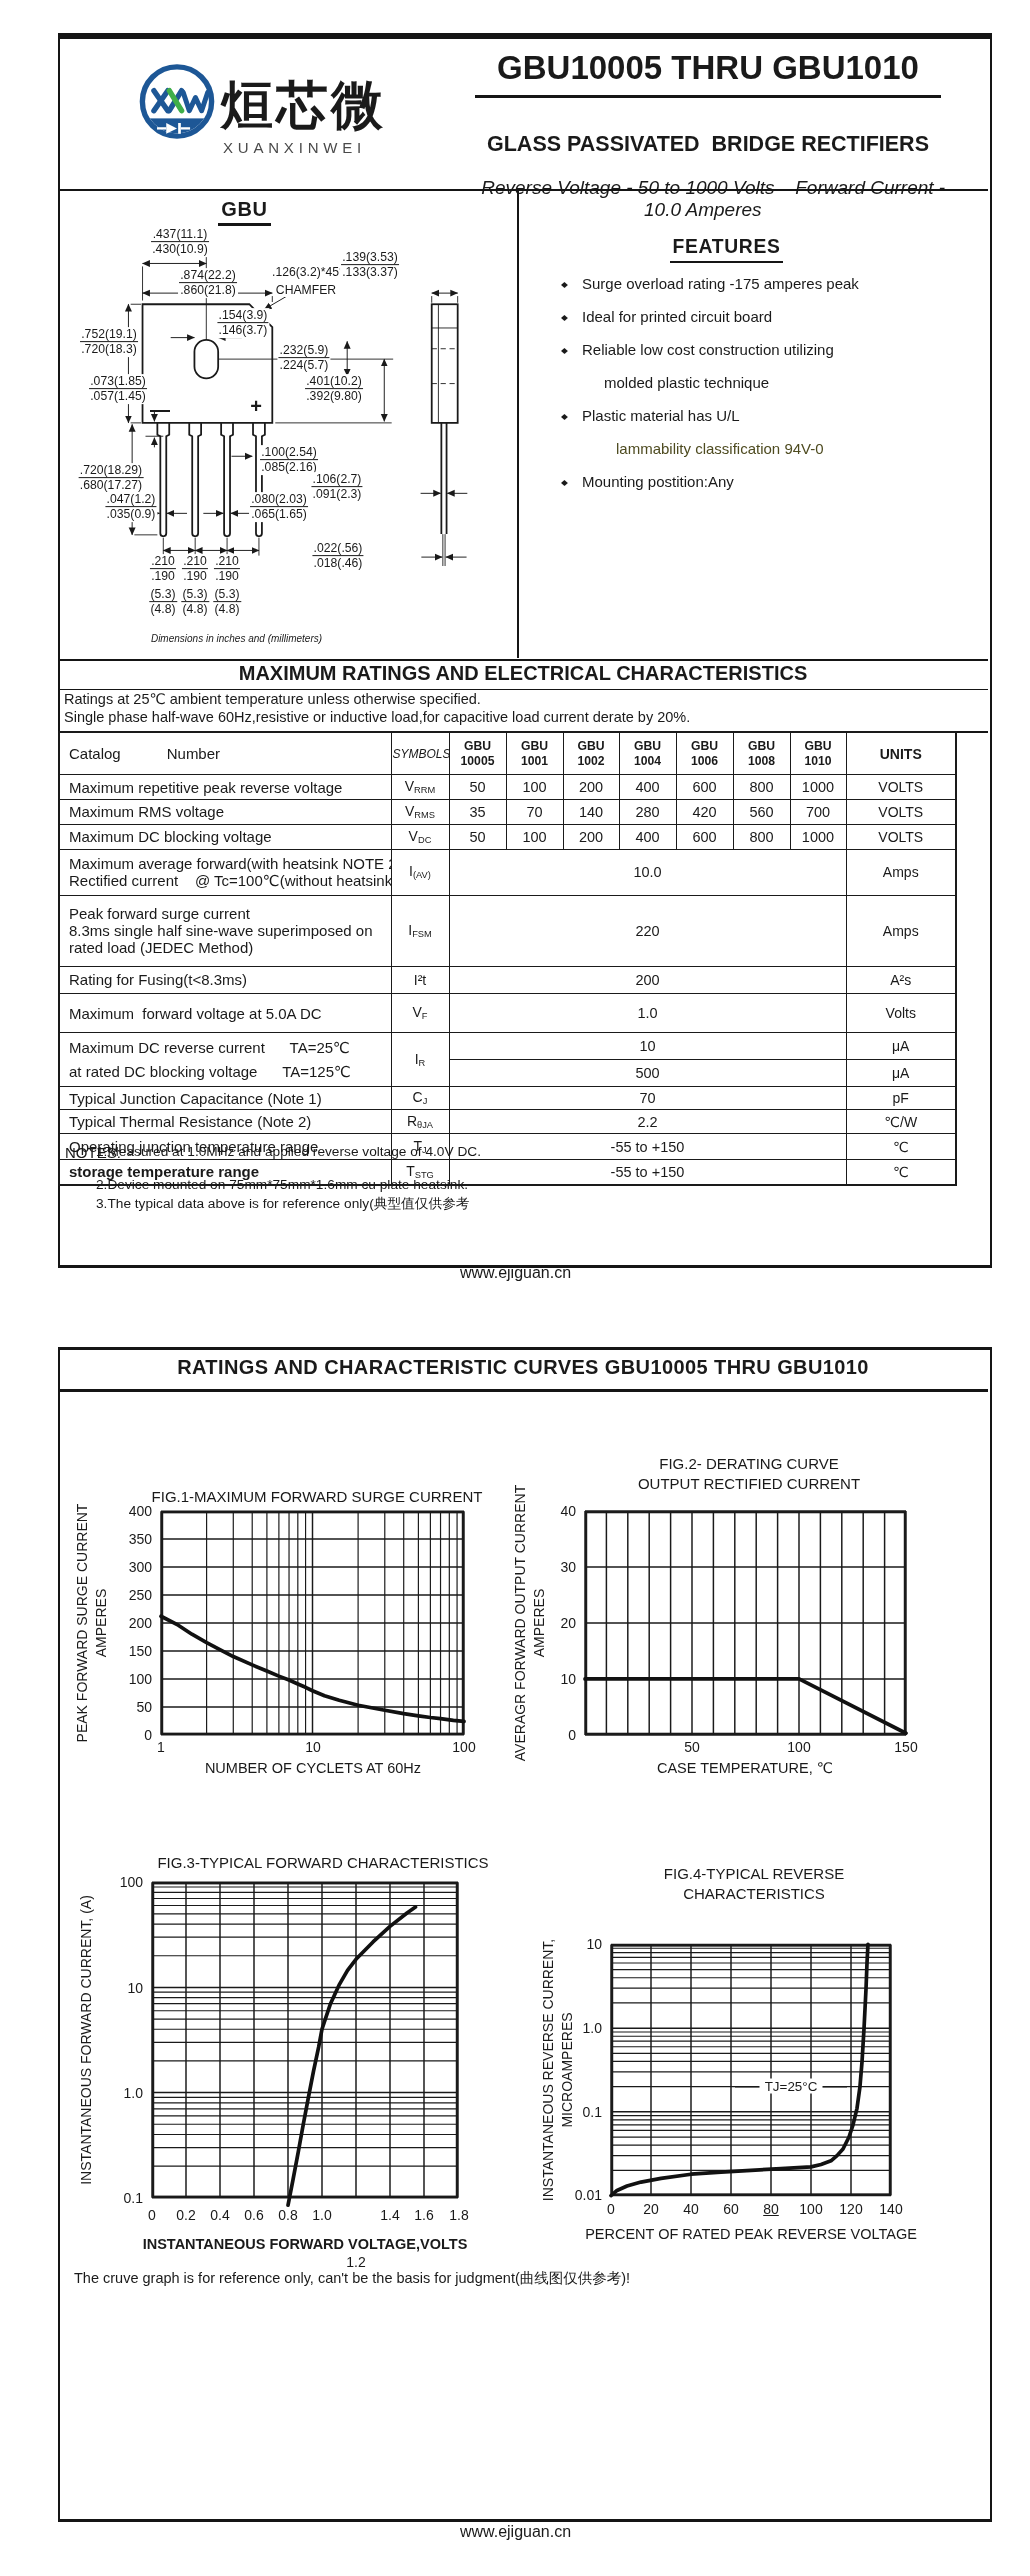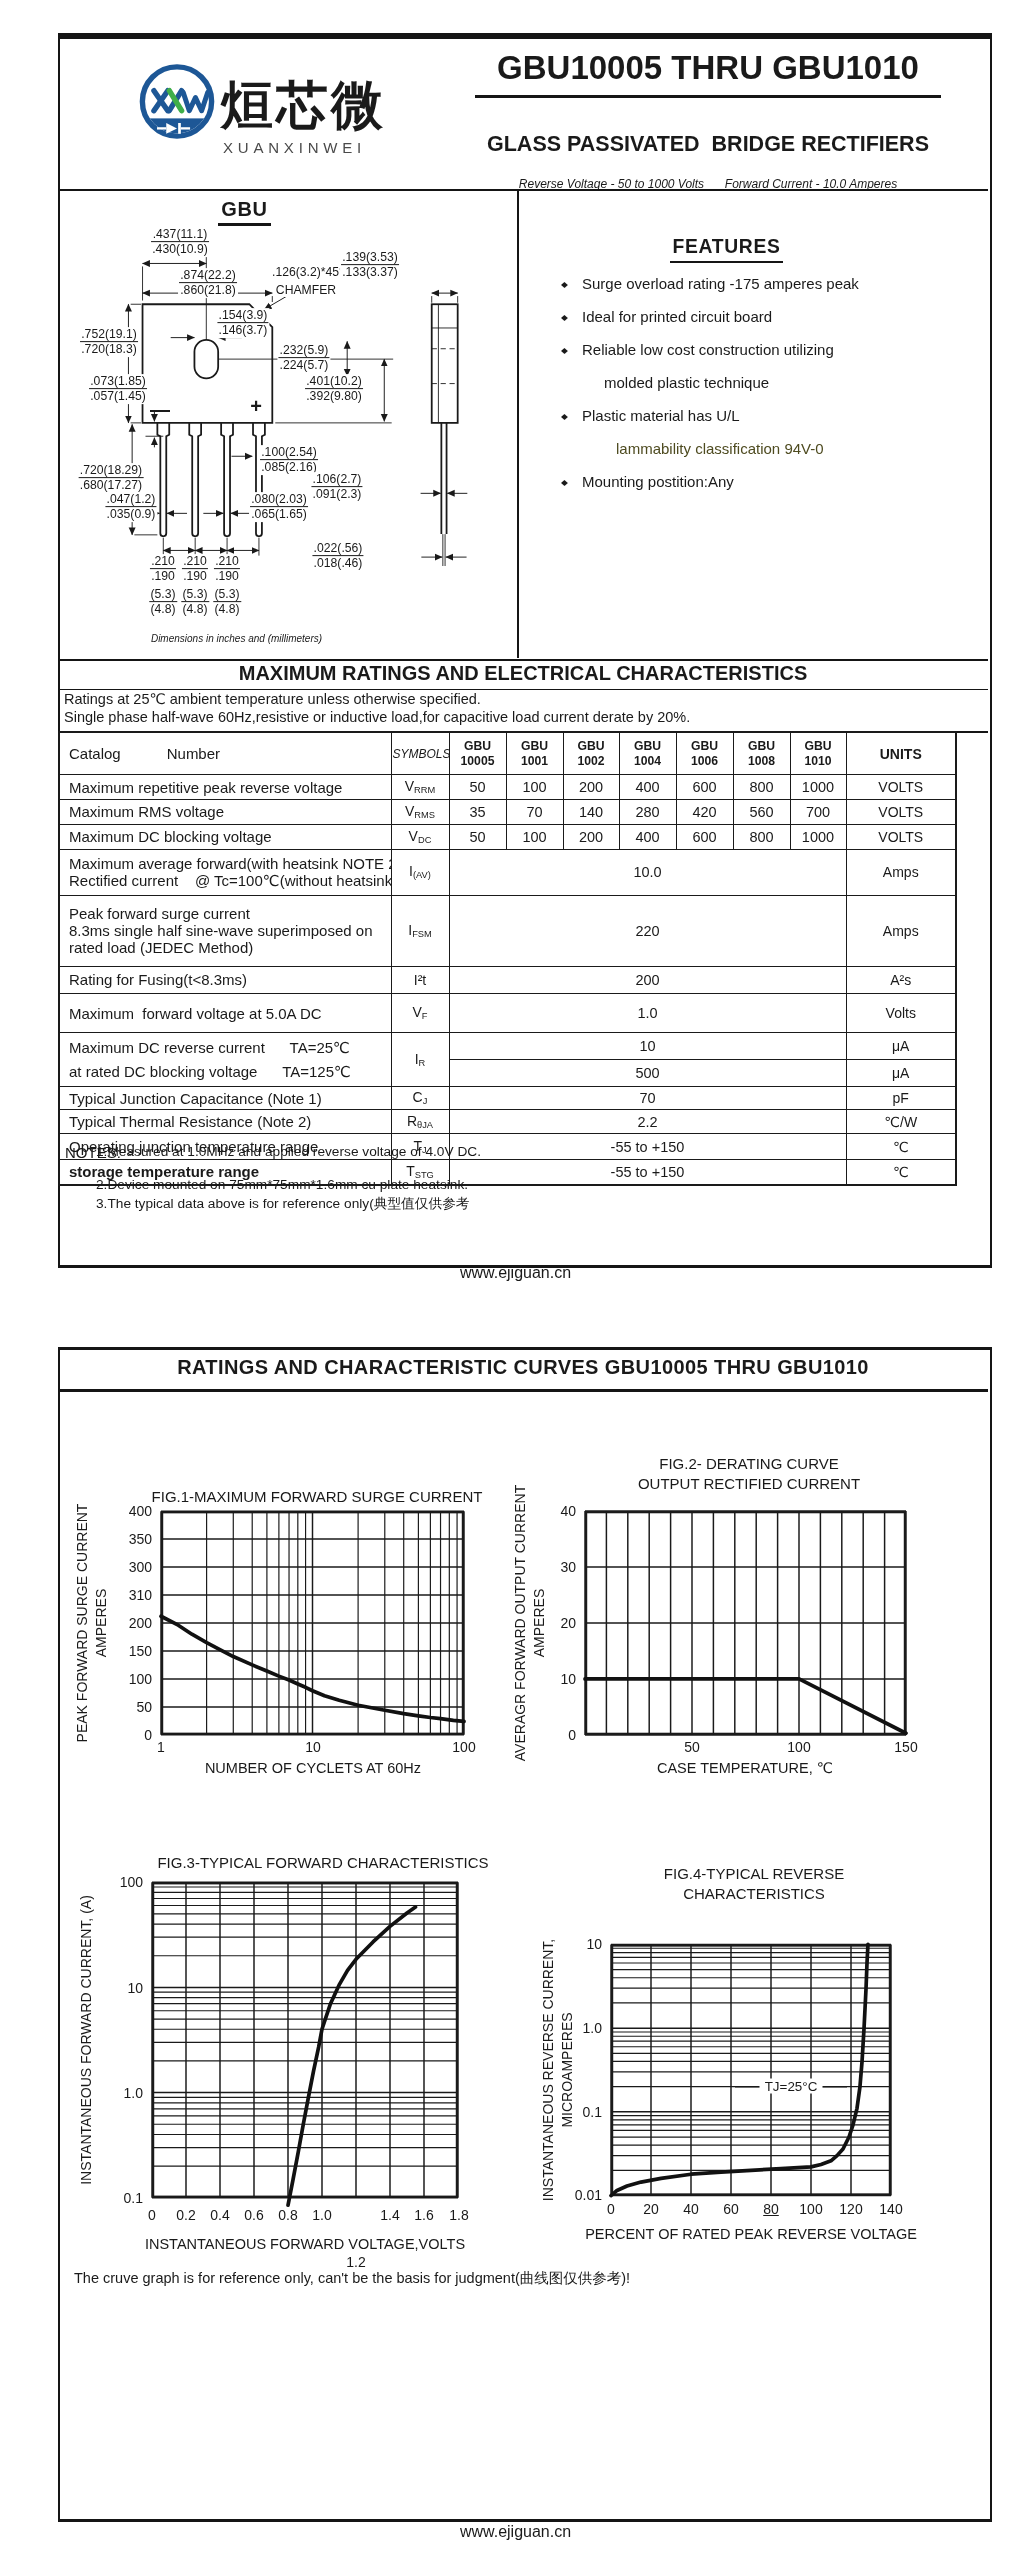--- a/index.html
+++ b/index.html
@@ -15,21 +15,21 @@
   #page1-box{left:58px;top:33px;width:930px;height:1226px;border:2.2px solid #151515;border-top-width:6.7px;border-bottom-width:3.7px}
   #page2-box{left:58px;top:1347px;width:930px;height:1169px;border:2.2px solid #151515;border-top-width:3.7px;border-bottom-width:3.7px}
   .hline{background:#151515}
 
   
   #brand-cn{left:221px;top:79px;font-size:52px;font-weight:bold;letter-spacing:3px;line-height:1}
   #brand-en{left:223px;top:139px;font-size:15px;letter-spacing:4.8px;color:#4a4a4a}
   #doc-title{left:475px;top:49px;width:466px;font-size:33px;font-weight:bold}
   #title-rule{left:475px;top:95px;width:466px;height:3px}
   #doc-subtitle{left:475px;top:132px;width:466px;font-size:21.5px;font-weight:bold}
-  #taglines{left:460px;top:177px;width:496px;font-size:12px;font-style:italic}
+  #taglines{left:460px;top:177px;width:496px;font-size:19px;font-style:italic}
   #taglines span{margin:0 10.4px}
 
   
   #pkg-panel{left:58px;top:189px;width:459px;height:470px}
   #pkg-title{left:157px;top:9px;width:59px;font-size:20px;font-weight:bold;letter-spacing:0.7px}
   #pkg-title-rule{left:160px;top:34px;width:53px;height:2.6px}
   #pkg-note{left:67px;top:444px;width:223px;font-size:10px;font-style:italic}
   .s2{fill:none;stroke:#1a1a1a;stroke-width:2.4}
   .s1{fill:none;stroke:#1a1a1a;stroke-width:1.2}
   .dash{fill:none;stroke:#1a1a1a;stroke-width:1.2;stroke-dasharray:7 5}
@@ -548,21 +548,21 @@
       <line x1="0" y1="37.75" x2="409" y2="37.75" stroke="#1a1a1a" stroke-width="2"></line>
       <line x1="0" y1="0" x2="409" y2="0" stroke="#1a1a1a" stroke-width="2"></line>
       <rect x="1.5" y="1.5" width="406" height="299" fill="none" stroke="#1a1a1a" stroke-width="3"></rect>
       <polyline points="0.0,141.9 23.3,154.0 41.7,166.1 61.6,177.4 81.4,188.0 97.6,196.3 123.1,207.6 142.9,215.9 159.1,222.7 172.8,228.0 184.7,233.3 195.1,237.8 204.5,242.4 220.7,249.2 240.5,255.2 266.1,262.0 285.9,265.8 302.1,268.8 327.6,273.3 347.4,276.3 363.6,278.6 377.3,280.1 394.6,282.4 409.0,283.9" fill="none" stroke="#111" stroke-width="5" stroke-linecap="round" stroke-linejoin="round"></polyline>
     </svg>
     <div class="fig-tick y" style="left: 103px; width: 49px; top: 1735px;">0</div>
     <div class="fig-tick y" style="left: 103px; width: 49px; top: 1707px;">50</div>
     <div class="fig-tick y" style="left: 103px; width: 49px; top: 1679px;">100</div>
     <div class="fig-tick y" style="left: 103px; width: 49px; top: 1651px;">150</div>
     <div class="fig-tick y" style="left: 103px; width: 49px; top: 1623px;">200</div>
-    <div class="fig-tick y" style="left: 103px; width: 49px; top: 1595px;">310</div>
+    <div class="fig-tick y" style="left: 103px; width: 49px; top: 1595px;">250</div>
     <div class="fig-tick y" style="left: 103px; width: 49px; top: 1567px;">300</div>
     <div class="fig-tick y" style="left: 103px; width: 49px; top: 1539px;">350</div>
     <div class="fig-tick y" style="left: 103px; width: 49px; top: 1511px;">400</div>
     <div class="fig-tick x" style="left: 161px; top: 1739px;">1</div>
     <div class="fig-tick x" style="left: 313px; top: 1739px;">10</div>
     <div class="fig-tick x" style="left: 464px; top: 1739px;">100</div>
     <div class="fig-xtitle" style="left: 313px; top: 1760px;">NUMBER OF CYCLETS AT 60Hz</div>
     <div class="fig-title" style="left: 749px; top: 1454px;">FIG.2- DERATING CURVE
 OUTPUT RECTIFIED CURRENT</div>
     <div class="fig-ytitle" style="left: 530px; top: 1623px;">AVERAGR  FORWARD  OUTPUT  CURRENT
@@ -652,21 +652,21 @@
     <div class="fig-tick x" style="left: 152px; top: 2207px;">0</div>
     <div class="fig-tick x" style="left: 186px; top: 2207px;">0.2</div>
     <div class="fig-tick x" style="left: 220px; top: 2207px;">0.4</div>
     <div class="fig-tick x" style="left: 254px; top: 2207px;">0.6</div>
     <div class="fig-tick x" style="left: 288px; top: 2207px;">0.8</div>
     <div class="fig-tick x" style="left: 322px; top: 2207px;">1.0</div>
     <div class="fig-tick x" style="left: 356px; top: 2207px; margin-top: 47px;">1.2</div>
     <div class="fig-tick x" style="left: 390px; top: 2207px;">1.4</div>
     <div class="fig-tick x" style="left: 424px; top: 2207px;">1.6</div>
     <div class="fig-tick x" style="left: 459px; top: 2207px;">1.8</div>
-    <div class="fig-xtitle" style="left: 305px; top: 2236px;">INSTANTANEOUS FORWARD VOLTAGE,VOLTS</div>
+    <div class="fig-xtitle" style="left: 305px; top: 2236px; font-weight: bold;">INSTANTANEOUS FORWARD VOLTAGE,VOLTS</div>
     <div class="fig-title" style="left: 754px; top: 1864px;">FIG.4-TYPICAL REVERSE
 CHARACTERISTICS</div>
     <div class="fig-ytitle" style="left: 558px; top: 2070px;">INSTANTANEOUS  REVERSE  CURRENT,
 MICROAMPERES</div>
     <svg viewBox="0 0 378 339" style="position:absolute;left:611px;top:1944px;width:280px;height:252px;overflow:visible">
       <line x1="0" y1="0" x2="0" y2="339" stroke="#1a1a1a" stroke-width="2"></line>
       <line x1="54" y1="0" x2="54" y2="339" stroke="#1a1a1a" stroke-width="2"></line>
       <line x1="108" y1="0" x2="108" y2="339" stroke="#1a1a1a" stroke-width="2"></line>
       <line x1="162" y1="0" x2="162" y2="339" stroke="#1a1a1a" stroke-width="2"></line>
       <line x1="216" y1="0" x2="216" y2="339" stroke="#1a1a1a" stroke-width="2"></line>

